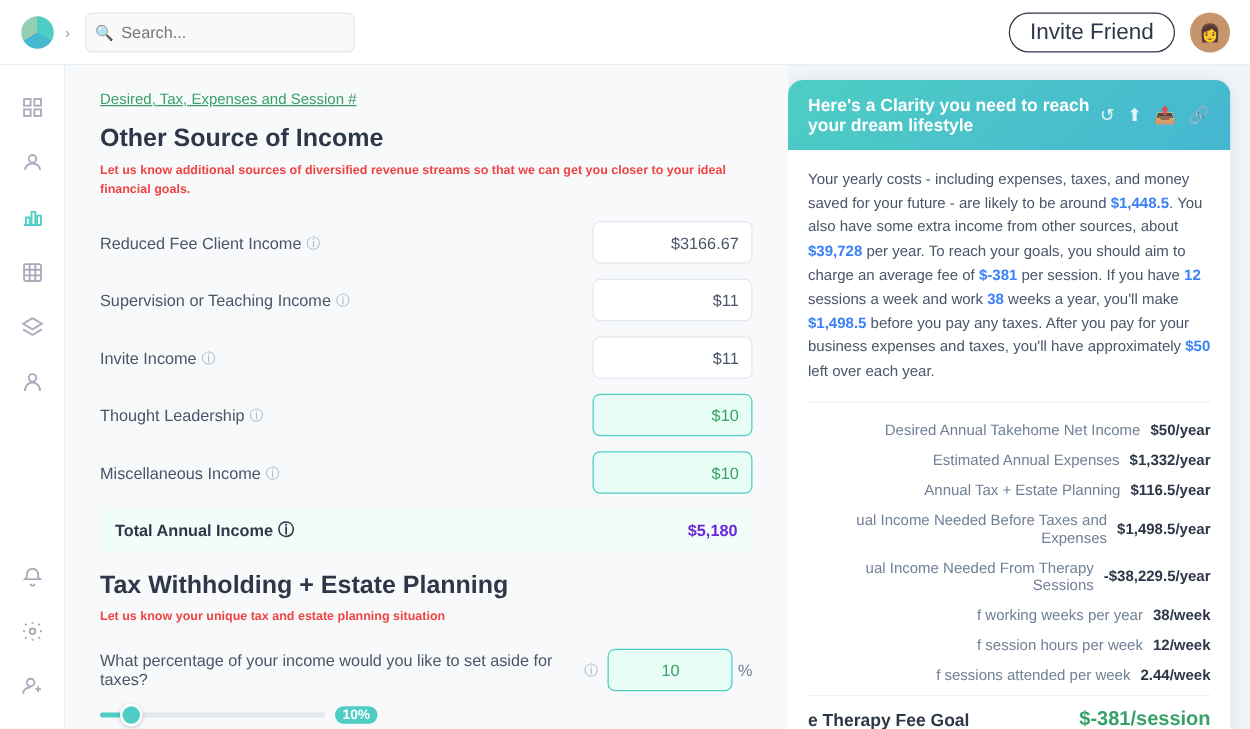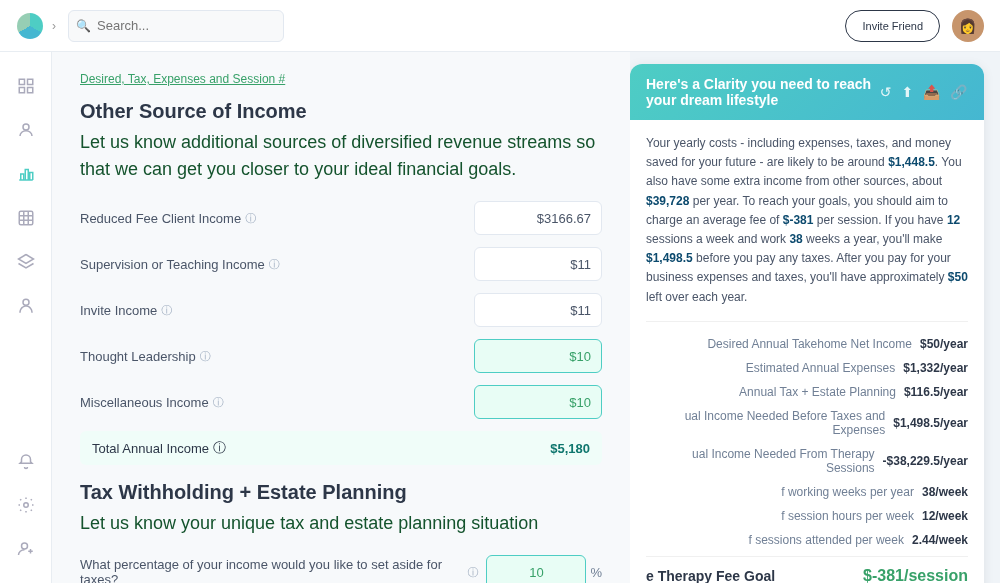--- a/index.html
+++ b/index.html
@@ -71,21 +71,21 @@
       display: flex;
       align-items: center;
       gap: 12px;
     }
     .invite-btn {
       height: 32px;
       padding: 0 16px;
       border: 1.5px solid #2d3748;
       border-radius: 20px;
       background: #fff;
-      font-size: 11px;
+      font-size: 18px;
       font-weight: 500;
       cursor: pointer;
       color: #2d3748;
     }
     .avatar {
       width: 32px;
       height: 32px;
       border-radius: 50%;
       background: #c7956c;
       display: flex;
@@ -147,24 +147,25 @@
     .main-content::-webkit-scrollbar { width: 4px; }
     .main-content::-webkit-scrollbar-thumb { background: #ddd; border-radius: 2px; }
 
     .section-title {
       font-size: 20px;
       font-weight: 700;
       color: #2d3748;
       margin-bottom: 6px;
     }
     .section-desc {
-      font-size: 18px;
-      color: #14532d;
+      font-size: 10px;
+      color: #ef4444;
       margin-bottom: 18px;
       line-height: 1.5;
+      font-weight: bold;
     }
 
     
     .form-row {
       display: flex;
       align-items: center;
       margin-bottom: 12px;
       gap: 8px;
     }
     .form-label {
@@ -202,30 +203,30 @@
       display: flex;
       align-items: center;
       background: #f0fdf9;
       border-radius: 6px;
       padding: 8px 12px;
       margin-bottom: 16px;
     }
     .total-label {
       flex: 1;
       font-size: 13px;
-      font-weight: 400;
+      font-weight: 700;
       color: #2d3748;
       display: flex;
       align-items: center;
       gap: 4px;
     }
     .total-value {
       font-size: 13px;
       font-weight: 700;
-      color: #0f766e;
+      color: #6d28d9;
       margin-left: 48px;
     }
     .input-with-suffix {
       display: flex;
       align-items: center;
       gap: 4px;
     }
     .suffix {
       font-size: 13px;
       color: #718096;
@@ -282,21 +283,21 @@
       padding: 14px 16px;
     }
     .clarity-text {
       font-size: 12px;
       color: #4a5568;
       line-height: 1.6;
       margin-bottom: 14px;
     }
     .clarity-text strong {
       font-weight: 700;
-      color: #0c4a6e;
+      color: #3b82f6;
     }
 
     .clarity-rows {
       border-top: 1px solid #f0f0f0;
       padding-top: 10px;
     }
     .clarity-row {
       display: flex;
       justify-content: space-between;
       align-items: center;

